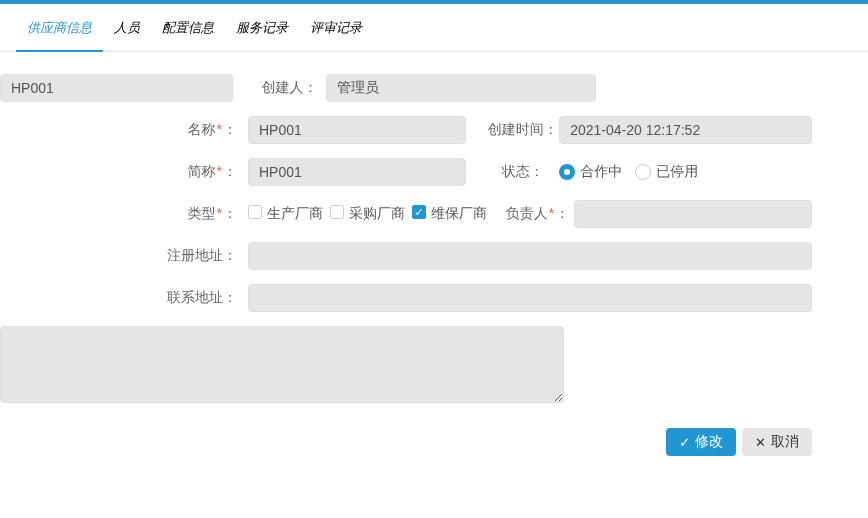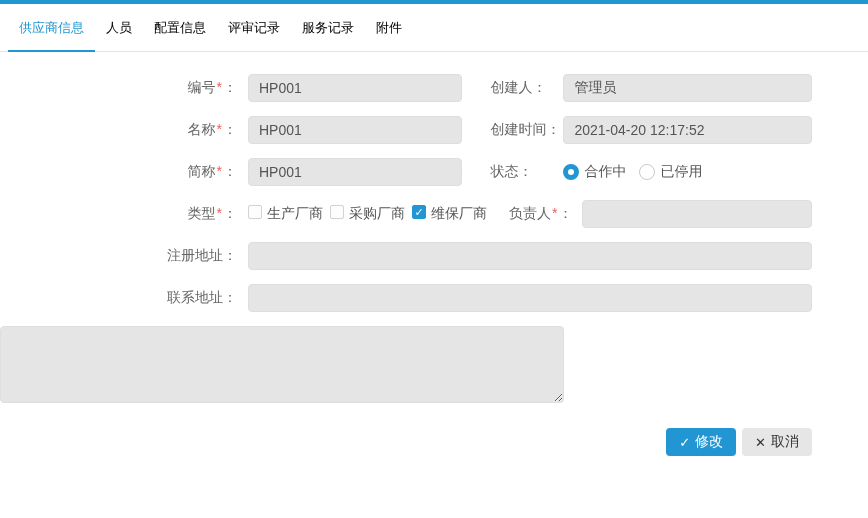--- a/index.html
+++ b/index.html
@@ -4,31 +4,31 @@
 <style>
   * { margin:0; padding:0; box-sizing:border-box; }
   html,body { background:#fff; }
   body {
     width:868px; height:518px; overflow:hidden;
     font-family:"Liberation Sans","DejaVu Sans",sans-serif;
     color:#555; font-size:14px;
   }
   .topbar { height:4px; background:#2196d3; }
   
-  .tabbar { display:flex; align-items:flex-end; padding-left:8px; border-bottom:1px solid #e2e2e2; }
+  .tabbar { display:flex; align-items:flex-end; padding-left:16px; border-bottom:1px solid #e2e2e2;font-style:italic; }
   .tab {
     font-size:13px; color:#000000; padding:15px 11px 13px; cursor:pointer;
     border-bottom:2px solid transparent; margin-bottom:-1px; white-space:nowrap;
   }
   .tab.active { color:#2196d3; border-bottom-color:#2196d3; }
   
   .form { width:812px; margin-top:22px; }
   .row { display:flex; align-items:center; margin-bottom:14px; min-height:28px; }
   .lbl { flex:0 0 248px; text-align:right; padding-right:11px; color:#666; }
-  .lbl2 { flex:0 0 73px; margin-left:28px; text-align:left; color:#666; white-space:nowrap; }
+  .lbl2 { flex:0 0 73px; margin-left:20px; text-align:center; color:#666; white-space:nowrap; }
   .req { color:#f25c5c; font-style:normal; margin:0 1px; }
   .field-l { width:233px; }
   .field-r { width:270px; }
   .field-w { width:564px; }
   .txt {
     width:100%; height:28px; border:1px solid #dcdee2; border-radius:4px;
     padding:0 10px; font-size:14px; color:#555; outline:none; background:#e5e5e5;
     font-family:"Liberation Sans","DejaVu Sans",sans-serif;
   }
   textarea.txt { height:77px; padding:5px 10px; resize:both; line-height:1.4; }
@@ -60,29 +60,27 @@
 </style>
 </head>
 <body>
 
 <div class="topbar"></div>
 
 <div class="tabbar">
   <div class="tab active">供应商信息</div>
   <div class="tab">人员</div>
   <div class="tab">配置信息</div>
+  <div class="tab">服务记录</div>
   <div class="tab">评审记录</div>
-  <div class="tab">服务记录</div>
-  <div class="tab">附件</div>
 </div>
 
 <div class="form">
 
   <div class="row">
-    <div class="lbl"><span>编号</span><em class="req">*</em><span>：</span></div>
     <div class="field-l"><input class="txt" type="text" value="HP001" style=""></div>
     <div class="lbl2"><span>创建人</span><span>：</span></div>
     <div class="field-r"><input class="txt" type="text" value="管理员" style=""></div>
   </div>
 
   <div class="row">
     <div class="lbl"><span>名称</span><em class="req">*</em><span>：</span></div>
     <div class="field-l"><input class="txt" type="text" value="HP001" style=""></div>
     <div class="lbl2"><span>创建时间</span><span>：</span></div>
     <div class="field-r"><input class="txt" type="text" value="2021-04-20 12:17:52" style=""></div>

